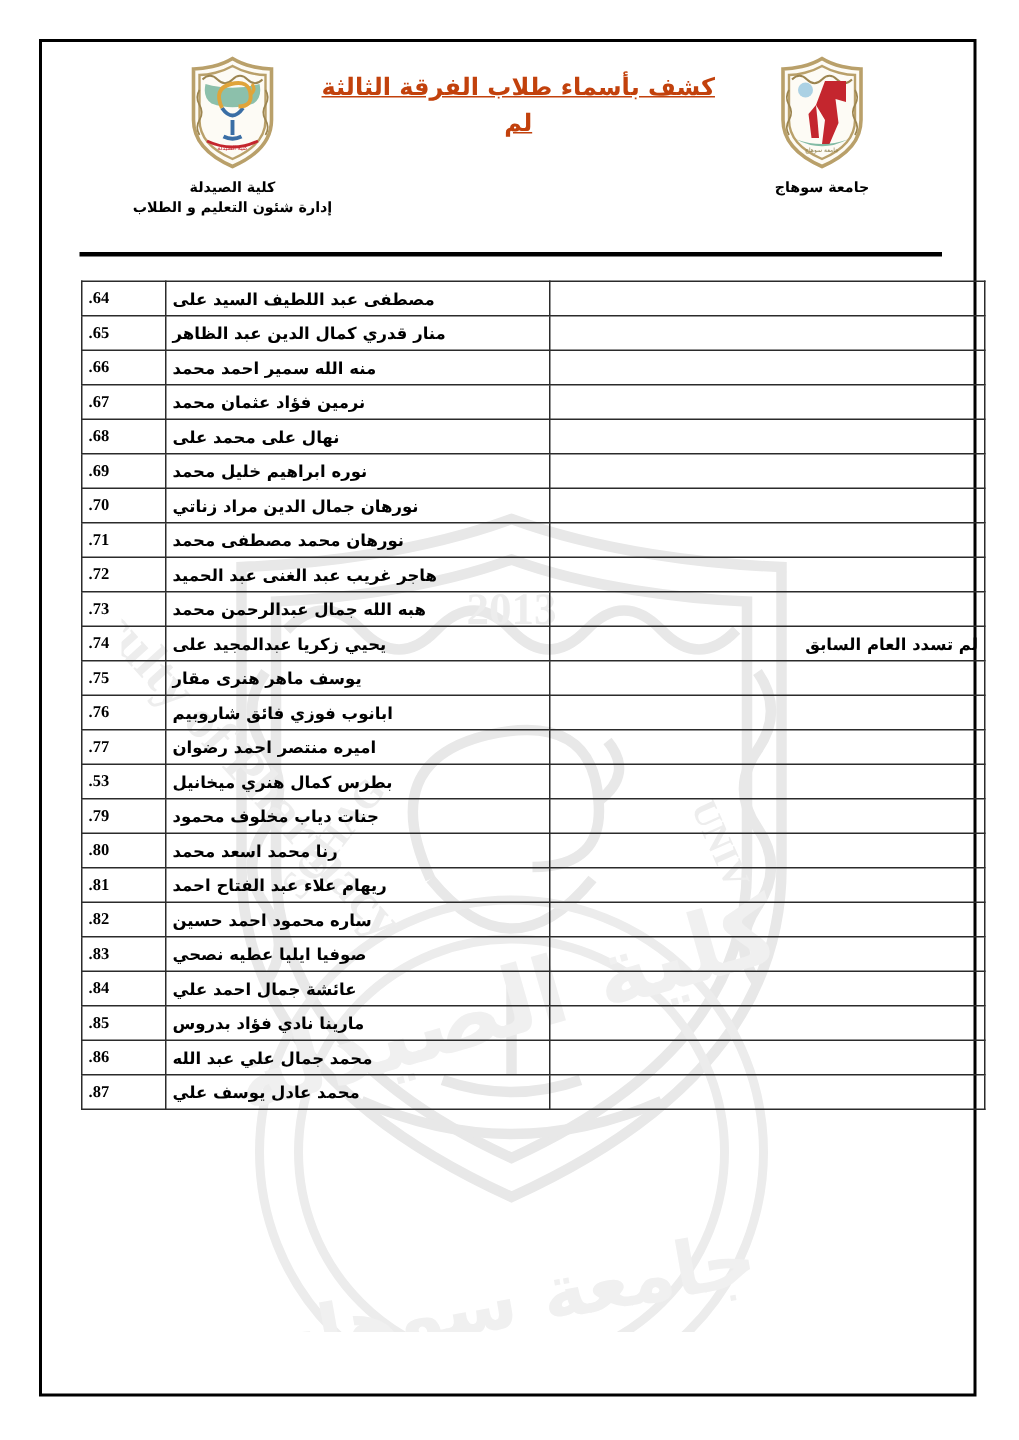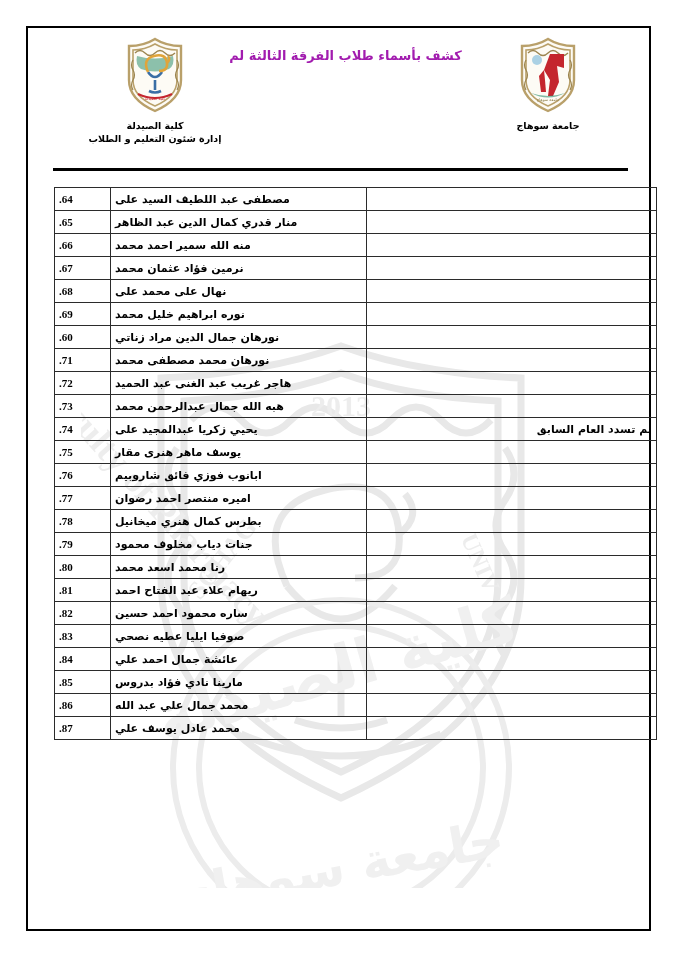--- a/index.html
+++ b/index.html
@@ -62,24 +62,25 @@
     line-height: 1.35;
     margin-top: 2px;
     white-space: nowrap;
   }
   .title-block {
     position: absolute;
     left: 175px;
     top: 18px;
     width: 285px;
     text-align: center;
-    font-size: 13px;
+    font-size: 16px;
     font-weight: bold;
     line-height: 1.5;
-    color: #a21caf;
+    color: #c2410c;
+    text-decoration: underline;
   }
   .hrule {
     position: absolute;
     left: 25px;
     top: 140px;
     width: 575px;
     height: 3px;
     background: #000;
     z-index: 2;
   }
@@ -232,21 +233,21 @@
           <td class="col-num">68.</td>
         </tr>
         <tr>
           <td class="col-note"><span></span></td>
           <td class="col-name">نوره ابراهيم خليل محمد</td>
           <td class="col-num">69.</td>
         </tr>
         <tr>
           <td class="col-note"><span></span></td>
           <td class="col-name">نورهان جمال الدين مراد زناتي</td>
-          <td class="col-num">60.</td>
+          <td class="col-num">70.</td>
         </tr>
         <tr>
           <td class="col-note"><span></span></td>
           <td class="col-name">نورهان محمد مصطفى محمد</td>
           <td class="col-num">71.</td>
         </tr>
         <tr>
           <td class="col-note"><span></span></td>
           <td class="col-name">هاجر غريب عبد الغنى عبد الحميد</td>
           <td class="col-num">72.</td>
@@ -272,21 +273,21 @@
           <td class="col-num">76.</td>
         </tr>
         <tr>
           <td class="col-note"><span></span></td>
           <td class="col-name">اميره منتصر احمد رضوان</td>
           <td class="col-num">77.</td>
         </tr>
         <tr>
           <td class="col-note"><span></span></td>
           <td class="col-name">بطرس كمال هنري ميخانيل</td>
-          <td class="col-num">78.</td>
+          <td class="col-num">53.</td>
         </tr>
         <tr>
           <td class="col-note"><span></span></td>
           <td class="col-name">جنات دياب مخلوف محمود</td>
           <td class="col-num">79.</td>
         </tr>
         <tr>
           <td class="col-note"><span></span></td>
           <td class="col-name">رنا محمد اسعد محمد</td>
           <td class="col-num">80.</td>

